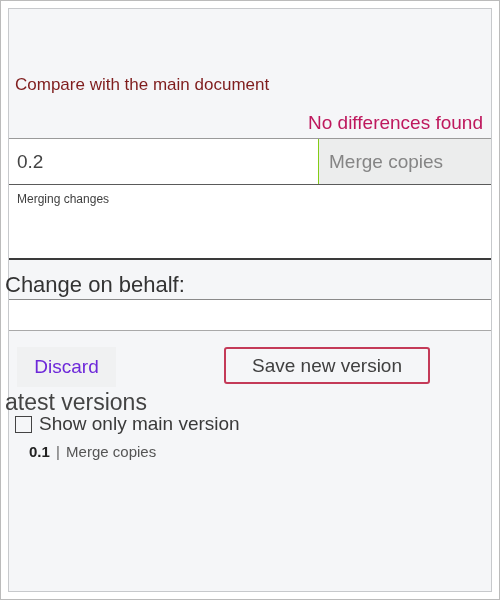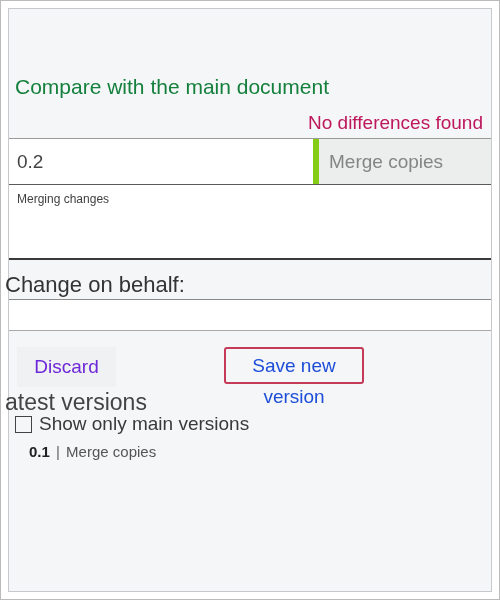--- a/index.html
+++ b/index.html
@@ -25,22 +25,22 @@
     height: 100%;
     background: #f5f6f8;
     border: 1px solid #c7c9cc;
     position: relative;
   }
 
   .compare-label {
     position: absolute;
     left: 6px;
     top: 66px;
-    font-size: 21px;
-    color: #15803d;
+    font-size: 17px;
+    color: #7f1d1d;
   }
   .no-diff {
     position: absolute;
     right: 8px;
     top: 103px;
     font-size: 19px;
     color: #be185d;
     text-align: right;
   }
 
@@ -52,21 +52,21 @@
     height: 47px;
     display: flex;
     align-items: stretch;
     border-top: 1px solid #9a9a9a;
     border-bottom: 1px solid #5a5a5a;
   }
   .ver-input {
     flex: 0 0 310px;
     background: #fff;
     border: none;
-    border-right: 6px solid #84cc16;
+    border-right: 1px solid #84cc16;
     padding: 0 8px;
     font-size: 19px;
     color: #444;
     outline: none;
     font-family: inherit;
   }
   .merge-btn {
     flex: 1;
     background: #eceded;
     border: none;
@@ -131,26 +131,26 @@
     color: #6d28d9;
     font-size: 19px;
     text-align: center;
     cursor: pointer;
     font-family: inherit;
   }
   .save-btn {
     position: absolute;
     left: 215px;
     top: 0;
-    width: 140px;
+    width: 206px;
     height: 37px;
     background: #f5f6f8;
     border: 2.5px solid #c43a58;
     border-radius: 3px;
-    color: #1d4ed8;
+    color: #404040;
     font-size: 19px;
     text-align: center;
     cursor: pointer;
     font-family: inherit;
     line-height: 31px;
   }
 
   .latest {
     position: absolute;
     left: -4px;
@@ -217,21 +217,21 @@
 
     <div class="btn-row">
       <button class="discard-btn">Discard</button>
       <button class="save-btn">Save new version</button>
     </div>
 
     <div class="latest">atest versions</div>
 
     <div class="chk-row">
       <span class="chk"></span>
-      <span>Show only main versions</span>
+      <span>Show only main version</span>
     </div>
 
     <div class="ver-line">
       <span class="vnum">0.1</span>
       <span class="sep">|</span>
       <span>Merge copies</span>
     </div>
 
   </div>
 </div>

